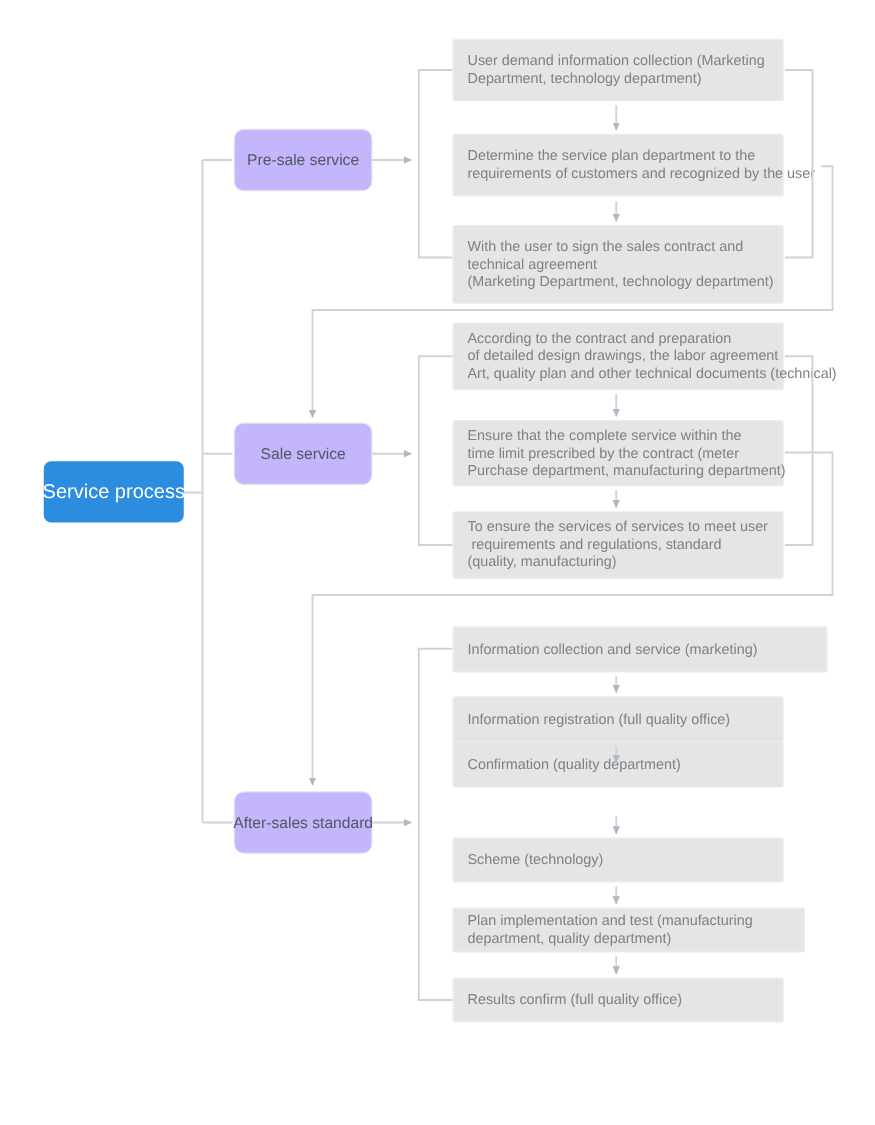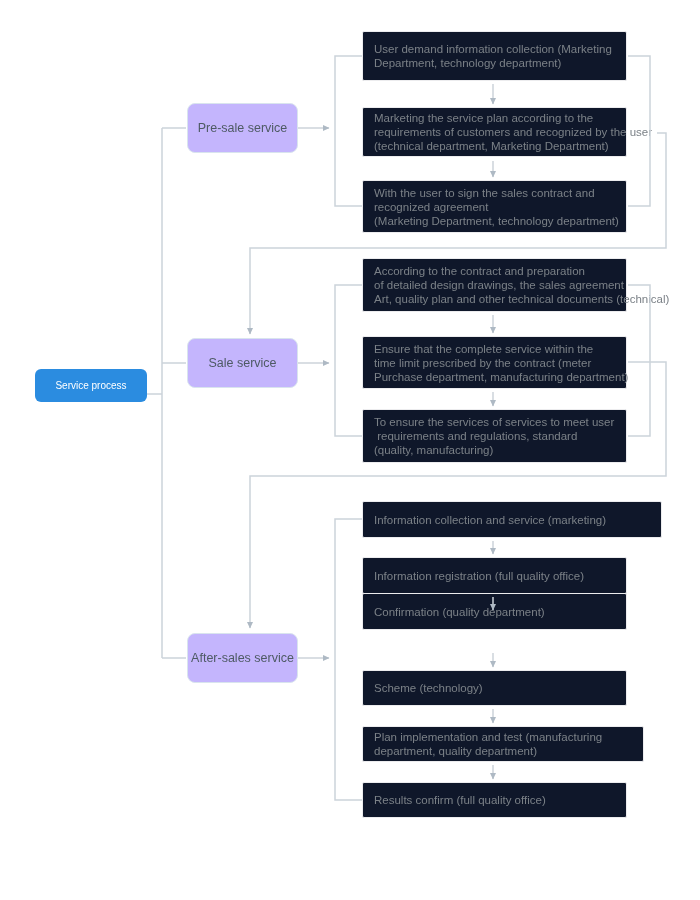--- a/index.html
+++ b/index.html
@@ -14,25 +14,25 @@
   .wires {
     position: absolute;
     left: 0; top: 0;
     width: 700px; height: 900px;
     pointer-events: none;
     z-index: 3;
   }
   .root-node {
     position: absolute;
     left: 35px; top: 369px;
-    width: 112px; height: 33px;
+    width: 112px; height: 49px;
     background: #2b8ce0;
     border-radius: 6px;
     color: #ffffff;
-    font-size: 10px;
+    font-size: 16px;
     display: flex; align-items: center; justify-content: center;
     z-index: 2;
     box-sizing: border-box;
     white-space: nowrap;
   }
   .branch-node {
     position: absolute;
     left: 187px;
     width: 111px; height: 50px;
     background: #c4b5fd;
@@ -42,21 +42,21 @@
     font-size: 12.5px;
     display: flex; align-items: center; justify-content: center;
     z-index: 2;
     box-sizing: border-box;
     white-space: nowrap;
   }
   .step-node {
     position: absolute;
     left: 362px;
     width: 265px;
-    background: #0f172a;
+    background: #e5e5e5;
     border: 1px solid #ececee;
     border-radius: 2px;
     color: #7b8187;
     font-size: 11.5px;
     display: flex; flex-direction: column; justify-content: center;
     padding-left: 11px;
     z-index: 2;
     box-sizing: border-box;
   }
   .step-node .ln {
@@ -103,40 +103,39 @@
       <line x1="493" y1="653" x2="493" y2="667" marker-end="url(#arr)"></line>
       <line x1="493" y1="709" x2="493" y2="723" marker-end="url(#arr)"></line>
       <line x1="493" y1="765" x2="493" y2="779" marker-end="url(#arr)"></line>
     </g>
   </svg>
 
   <div class="root-node">Service process</div>
 
   <div class="branch-node" style="top:103px">Pre-sale service</div>
   <div class="branch-node" style="top:338px">Sale service</div>
-  <div class="branch-node" style="top:633px">After-sales service</div>
+  <div class="branch-node" style="top:633px">After-sales standard</div>
 
   <div class="step-node" style="top:31px;height:50px">
     <div class="ln">User demand information collection (Marketing</div>
     <div class="ln">Department, technology department)</div>
   </div>
   <div class="step-node" style="top:107px;height:50px">
-    <div class="ln">Marketing the service plan according to the</div>
+    <div class="ln">Determine the service plan department to the</div>
     <div class="ln">requirements of customers and recognized by the user</div>
-    <div class="ln">(technical department, Marketing Department)</div>
   </div>
-  <div class="step-node" style="top:180px;height:53px">
+  <div class="step-node" style="top:180px;height:63px">
     <div class="ln">With the user to sign the sales contract and</div>
-    <div class="ln">recognized agreement</div>
+    <div class="ln">technical agreement</div>
     <div class="ln">(Marketing Department, technology department)</div>
   </div>
 
   <div class="step-node" style="top:258px;height:54px">
     <div class="ln">According to the contract and preparation</div>
-    <div class="ln">of detailed design drawings, the sales agreement</div>
+    <div class="ln">of detailed design drawings, the labor agreement</div>
     <div class="ln">Art, quality plan and other technical documents (technical)</div>
   </div>
   <div class="step-node" style="top:336px;height:53px">
     <div class="ln">Ensure that the complete service within the</div>
     <div class="ln">time limit prescribed by the contract (meter</div>
     <div class="ln">Purchase department, manufacturing department)</div>
   </div>
   <div class="step-node" style="top:409px;height:54px">
     <div class="ln">To ensure the services of services to meet user</div>
     <div class="ln"> requirements and regulations, standard</div>

